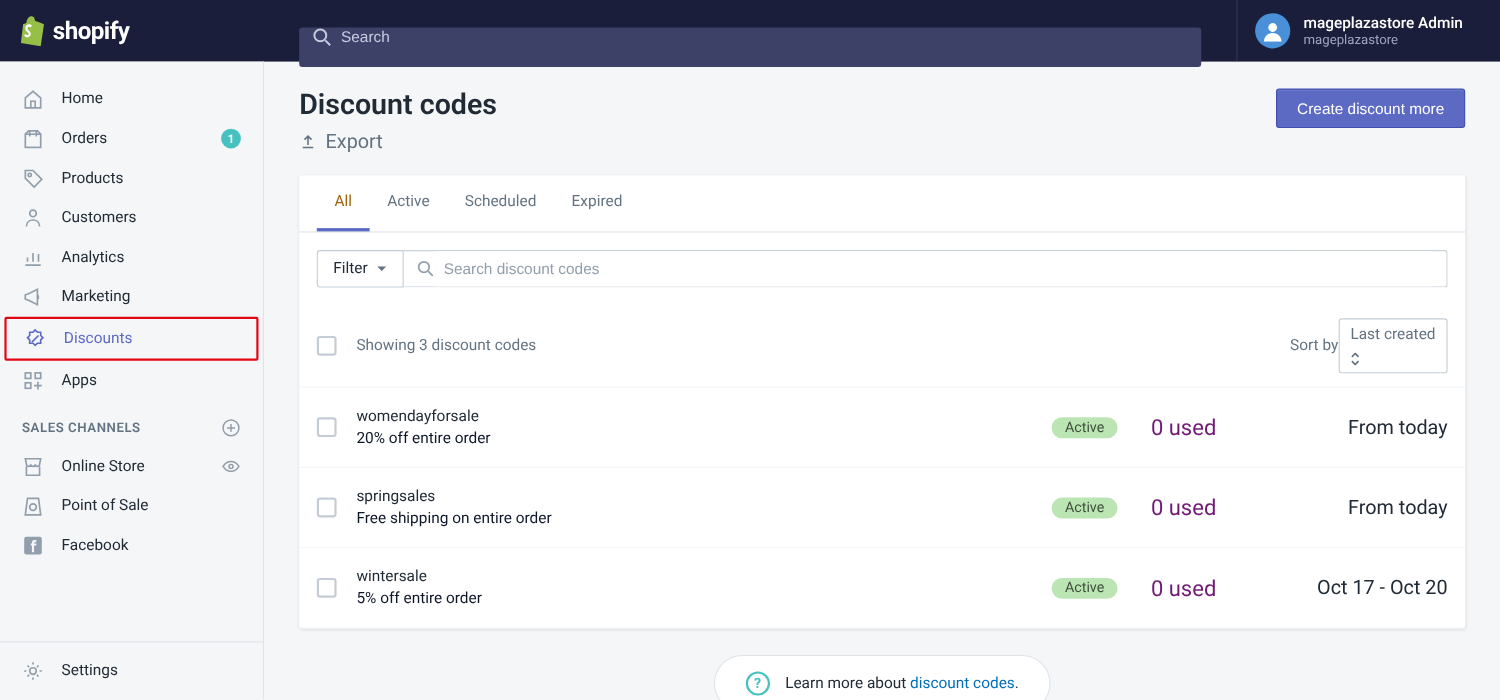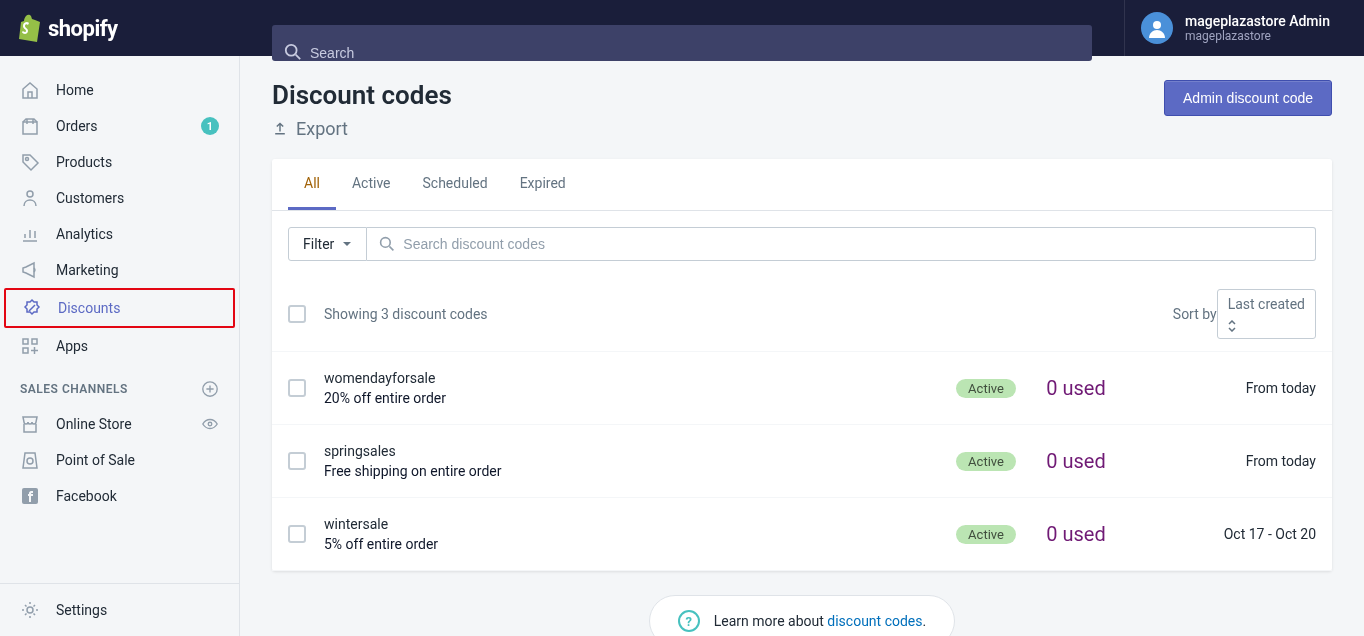--- a/index.html
+++ b/index.html
@@ -4,21 +4,21 @@
 <style>
 * { margin: 0; padding: 0; box-sizing: border-box; }
 body { font-family: -apple-system, BlinkMacSystemFont, "Segoe UI", Roboto, sans-serif; background: #f4f6f8; width: 1364px; height: 636px; overflow: hidden; }
 
 
 .topbar { height: 56px; background: #1a1e3a; display: flex; align-items: center; }
 .logo-area { width: 240px; display: flex; align-items: center; padding-left: 16px; }
 .logo-bag { width: 24px; height: 28px; margin-right: 8px; position: relative; }
 .logo-text { color: #fff; font-size: 22px; font-weight: 700; letter-spacing: -0.5px; }
 .search-wrap { flex: 1; padding: 0 32px; }
-.search-box { background: #3d4168; border-radius: 3px; height: 36px; display: flex; align-items: flex-end; padding: 0 12px; margin-top: 29px; }
+.search-box { background: #3d4168; border-radius: 3px; height: 36px; display: flex; align-items: flex-start; padding: 0 12px; margin-top: 29px; }
 .search-box input { background: transparent; border: none; outline: none; color: #fff; font-size: 14px; flex: 1; margin-left: 8px; }
 .search-box input::placeholder { color: #c8cbe0; }
 .user-area { width: 240px; display: flex; align-items: center; padding-left: 16px; border-left: 1px solid rgba(255,255,255,0.1); height: 100%; }
 .avatar { width: 32px; height: 32px; border-radius: 50%; background: #4a90d9; display: flex; align-items: center; justify-content: center; margin-right: 12px; }
 .user-name { color: #fff; font-size: 14px; font-weight: 500; }
 .user-store { color: #a0a4c0; font-size: 12px; }
 
 
 .layout { display: flex; height: calc(100% - 56px); }
 .sidebar { width: 240px; background: #f4f6f8; border-right: 1px solid #dfe3e8; display: flex; flex-direction: column; }
@@ -60,21 +60,21 @@
 .showing { color: #637381; font-size: 14px; }
 .sort-area { margin-left: auto; display: flex; align-items: center; gap: 0; color: #637381; font-size: 14px; }
 .sort-select { border: 1px solid #c4cdd5; border-radius: 3px; padding: 6px 10px; display: flex; gap: 8px; cursor: pointer; font-size: 14px; flex-direction: column; }
 
 .row { display: flex; align-items: center; padding: 18px 16px; border-bottom: 1px solid #f4f6f8; }
 .row-main { flex: 1; }
 .row-title { font-size: 14px; color: #212b36; margin-bottom: 4px; }
 .row-sub { font-size: 14px; color: #0f172a; }
 .status-pill { background: #bbe5b3; color: #414f3e; font-size: 13px; padding: 2px 10px; border-radius: 12px; width: 60px; text-align: center; }
 .row-used { width: 120px; text-align: center; color: #701a75; font-size: 20px; }
-.row-date { width: 180px; text-align: right; color: #212b36; font-size: 14px; }
+.row-date { width: 180px; text-align: right; color: #212b36; font-size: 18px; }
 
 .learn-more { margin: 24px auto 0; border: 1px solid #dfe3e8; border-radius: 999px; padding: 14px 28px; display: flex; align-items: center; gap: 14px; width: fit-content; background: #fff; }
 .help-icon { width: 22px; height: 22px; border: 2px solid #47c1bf; border-radius: 50%; display: flex; align-items: center; justify-content: center; color: #47c1bf; font-size: 13px; font-weight: 700; }
 .learn-more-text { font-size: 14px; color: #212b36; }
 .learn-more-text a { color: #006fbb; text-decoration: none; }
 
 svg { display: block; }
 </style>
 </head>
 <body>
@@ -256,21 +256,21 @@
         <h1 class="page-title">Discount codes</h1>
         <div class="export-link">
           <span>
               <svg width="16" height="16" viewBox="0 0 20 20" fill="none" stroke="#637381" stroke-width="1.8">
                 <path d="M10 13V3M6 7l4-4 4 4M4 16h12"></path>
               </svg>
             </span>
           <span>Export</span>
         </div>
       </div>
-      <button class="btn-primary">Admin discount code</button>
+      <button class="btn-primary">Create discount more</button>
     </div>
 
     <div class="card">
       <div class="tabs">
         <div class="tab active">All</div>
         <div class="tab">Active</div>
         <div class="tab">Scheduled</div>
         <div class="tab">Expired</div>
       </div>
       <div class="filter-bar">

